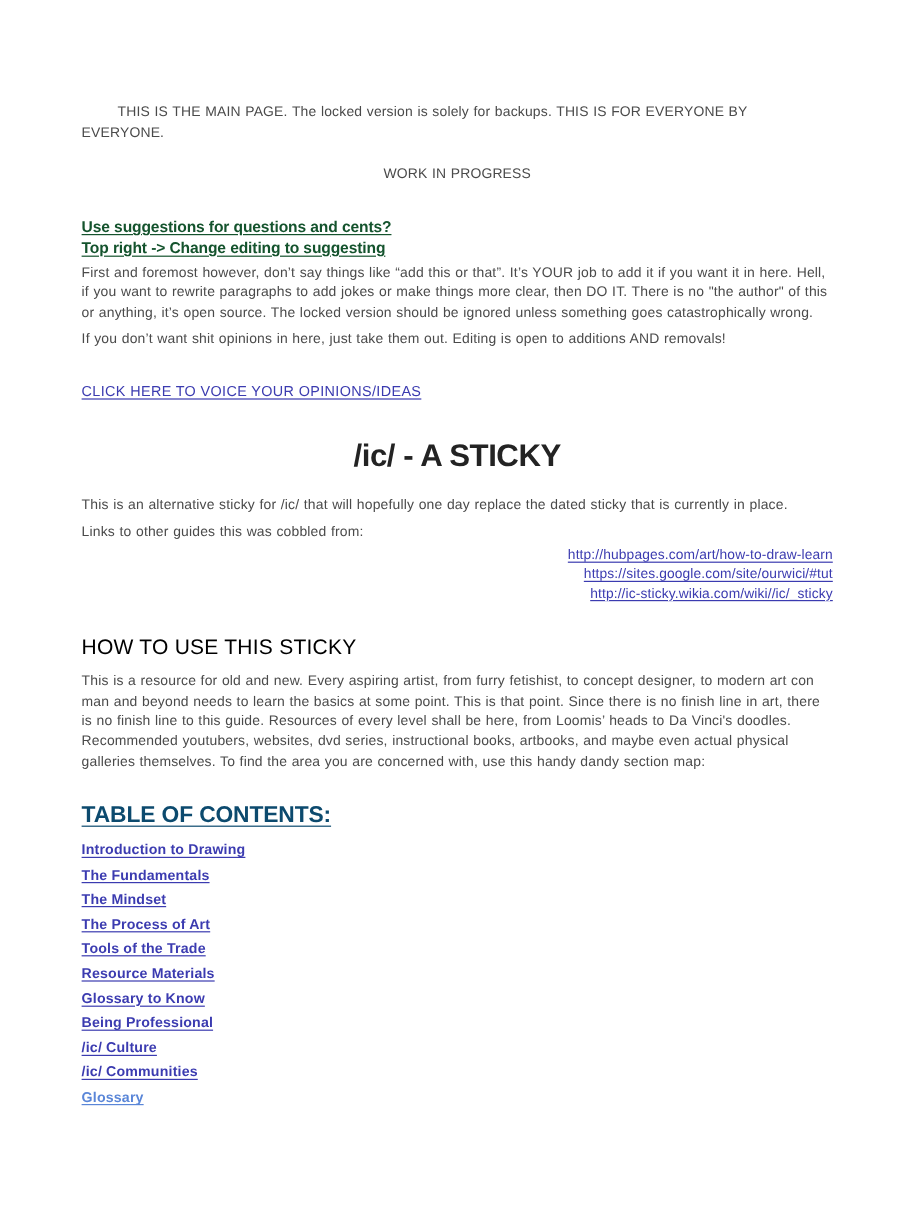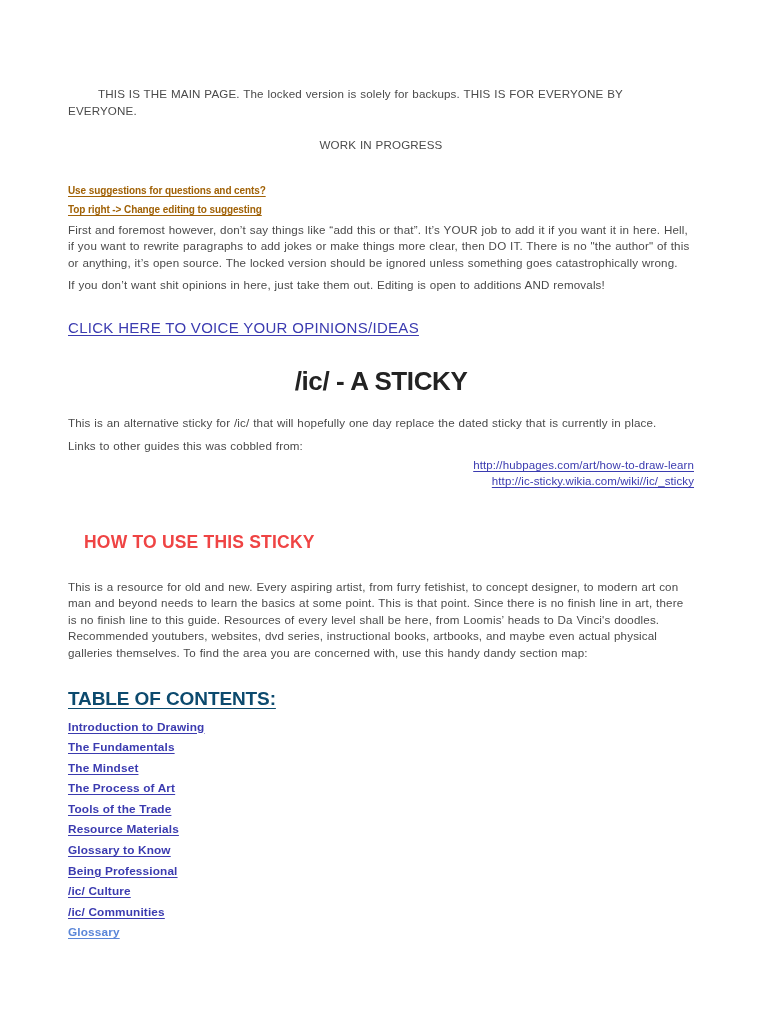--- a/index.html
+++ b/index.html
@@ -41,41 +41,41 @@
     text-indent: 30px;
     color: #555;
   }
 
   .center { text-align: center; }
   .gap-lg { height: 26px; }
 
   
   .mini-heading {
     margin: 0;
-    font-size: 10px;
+    font-size: 13px;
     line-height: 17px;
     font-weight: bold;
-    color: #a16207;
+    color: #14532d;
     text-decoration: underline;
     text-underline-offset: 2px;
     letter-spacing: -0.1px;
     display: block;
   }
   .mini-heading-wrap { display: inline-block; }
 
   
   a, .link {
     color: #3b3bb0;
     text-decoration: underline;
     text-underline-offset: 2px;
     cursor: pointer;
   }
   .link-caps {
     display: inline-block;
-    font-size: 15px;
+    font-size: 12px;
     line-height: 16px;
     letter-spacing: 0.3px;
     color: #3b3bb0;
     text-decoration: underline;
     text-underline-offset: 2px;
   }
 
   .url-list { margin: 0; padding: 0; list-style: none; }
   .url-list li {
     font-size: 11.5px;
@@ -94,25 +94,25 @@
     font-size: 26px;
     line-height: 40px;
     font-weight: bold;
     color: #232323;
     letter-spacing: -0.4px;
     font-family: "Liberation Sans", sans-serif;
   }
 
   
   .section-heading {
-    margin: 16px;
+    margin: 0;
     font-size: 17.5px;
     line-height: 24px;
-    font-weight: bold;
-    color: #ef4444;
+    font-weight: normal;
+    color: #000000;
     letter-spacing: 0.2px;
   }
 
   
   .toc-heading {
     margin: 0;
     font-size: 19px;
     line-height: 25px;
     font-weight: bold;
     color: #0c4a6e;
@@ -188,20 +188,23 @@
 
   <div style="height:6px"></div>
 
   <p class="body">Links to other guides this was cobbled from:</p>
 
   <div style="height:4px"></div>
 
   <ul class="url-list">
     <li>
       <a>http://hubpages.com/art/how-to-draw-learn</a>
+    </li>
+    <li>
+      <a>https://sites.google.com/site/ourwici/#tut</a>
     </li>
     <li>
       <a>http://ic-sticky.wikia.com/wiki//ic/_sticky</a>
     </li>
   </ul>
 
   <div style="height:24px"></div>
 
   
   <h2 class="section-heading">HOW TO USE THIS STICKY</h2>

